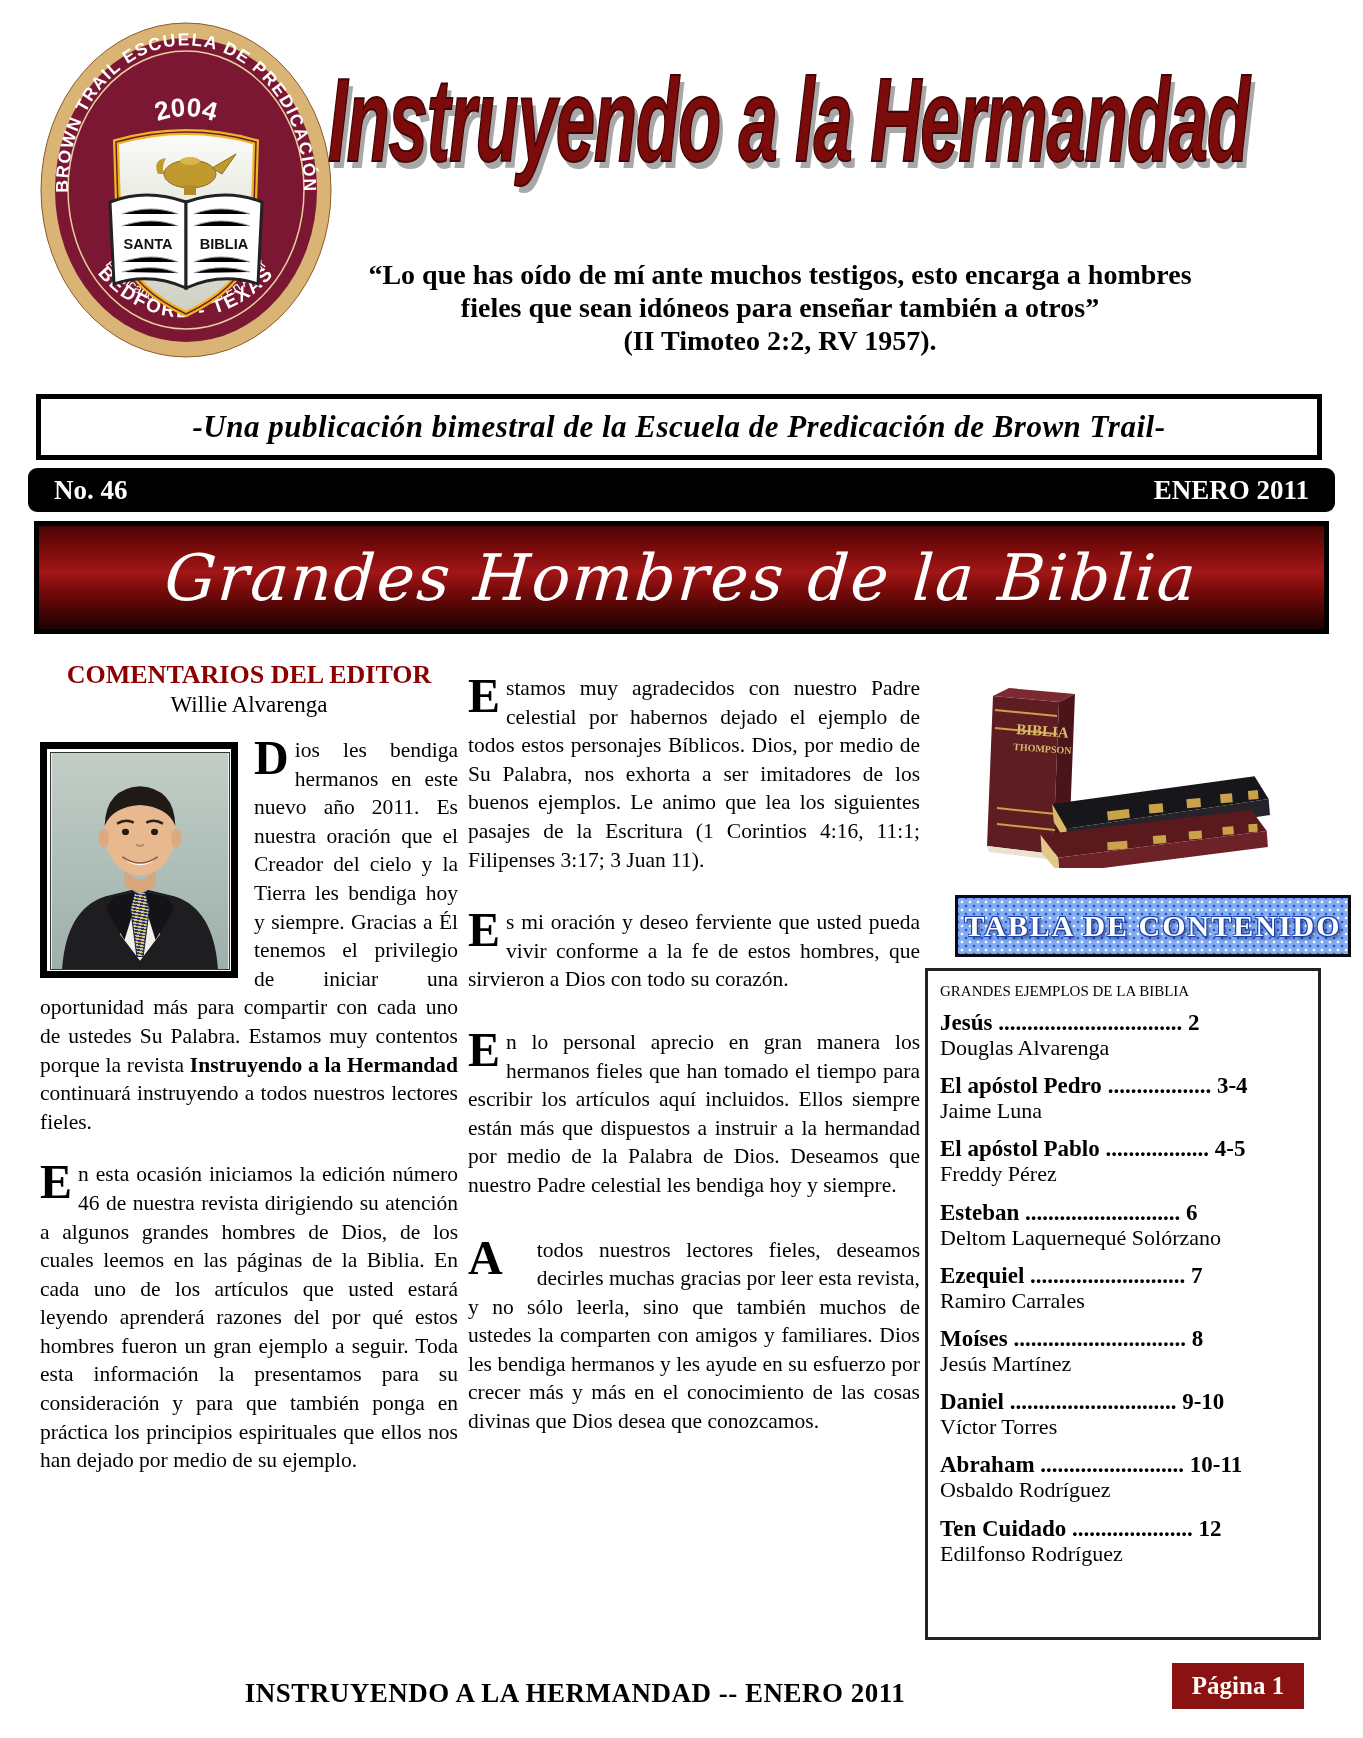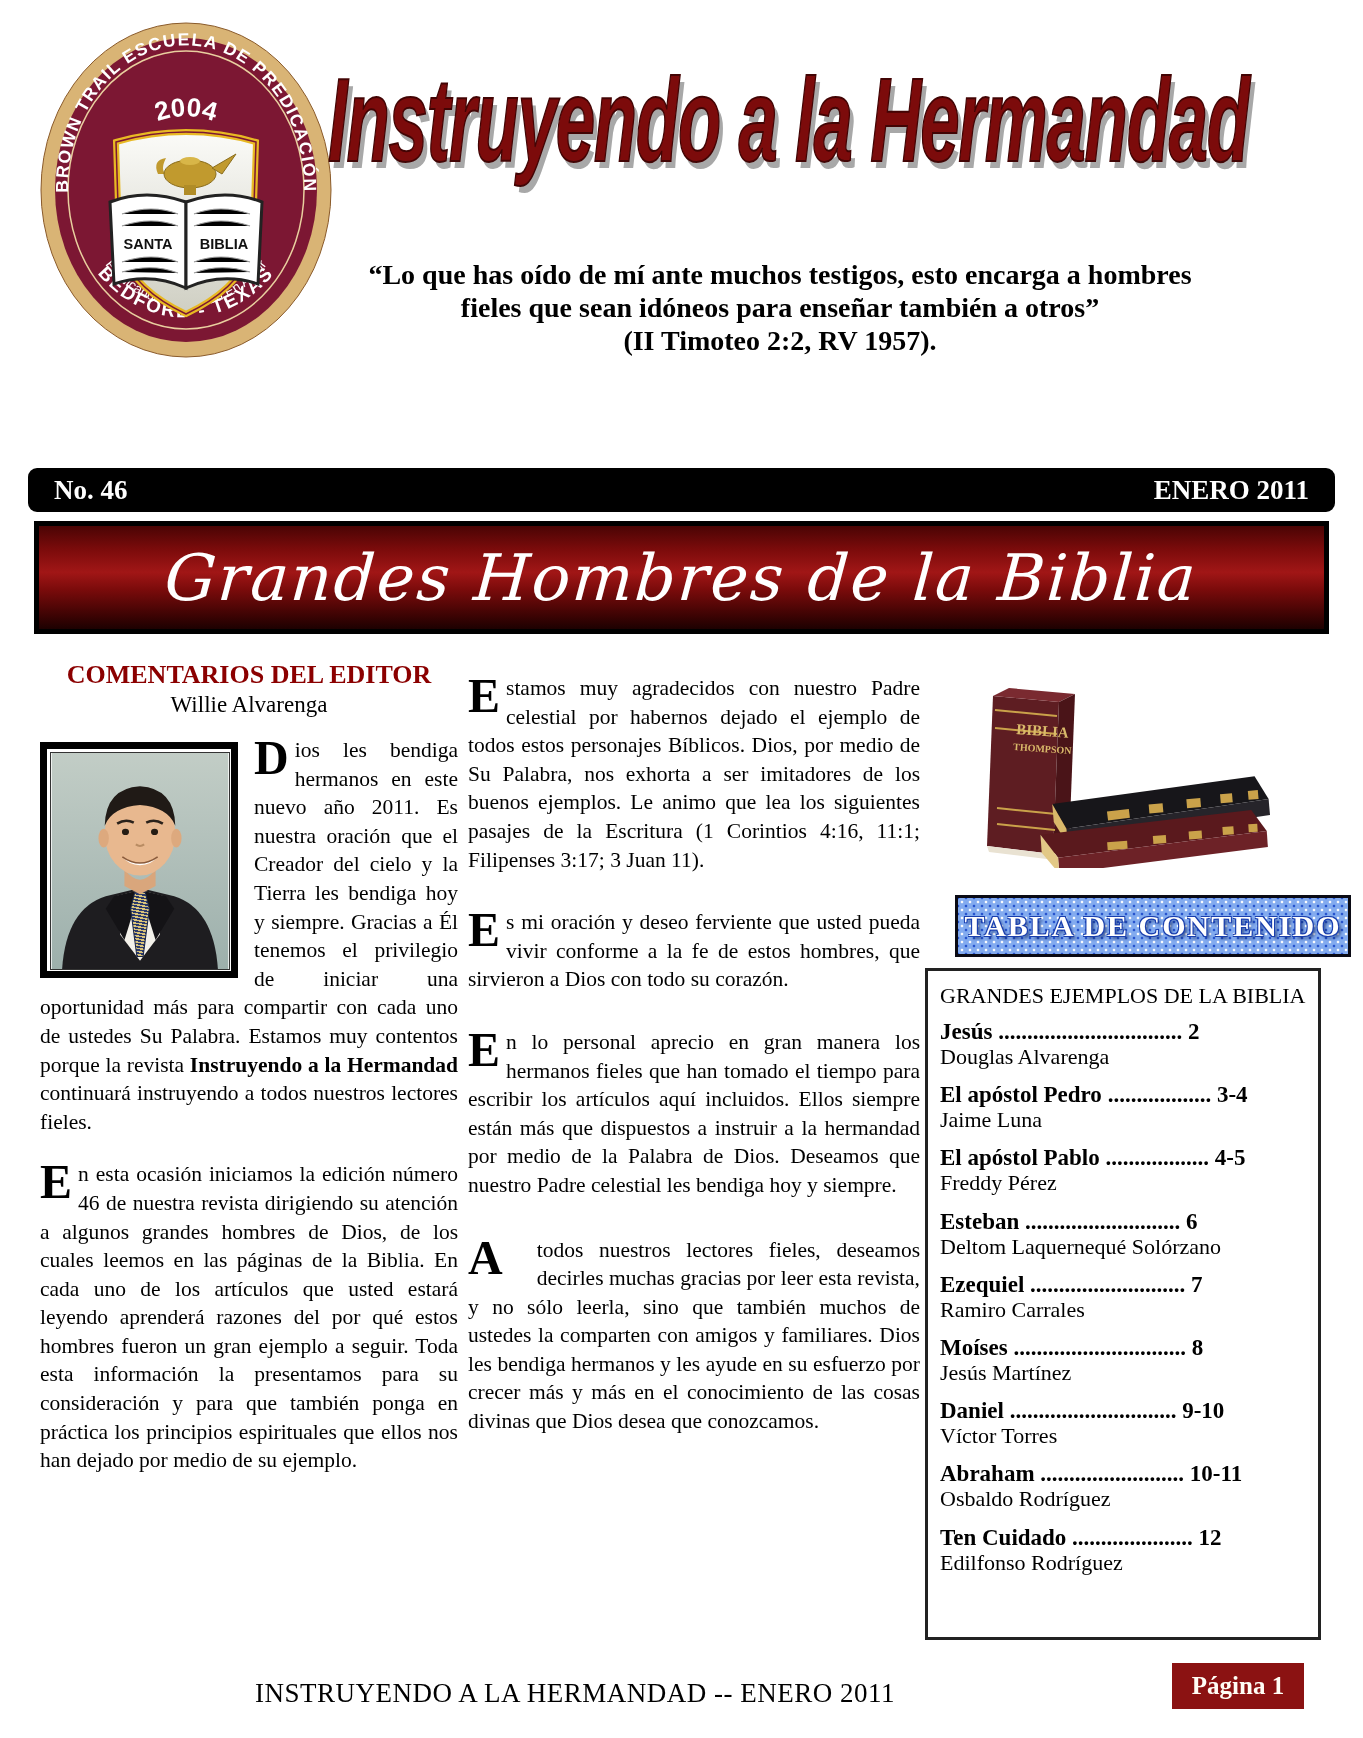--- a/index.html
+++ b/index.html
@@ -81,29 +81,29 @@
   }
   .toc-header-text {
     color:#fff; font-weight:bold; font-size:30px; letter-spacing:2px;
     text-shadow:1px 1px 0 #1a3fae, -1px -1px 0 #1a3fae, 1px -1px 0 #1a3fae,
                 -1px 1px 0 #1a3fae, 3px 3px 3px rgba(10,30,90,.55);
   }
   .toc-box {
     position:absolute; left:0; top:308px; width:100%; box-sizing:border-box;
     border:3px solid #222; background:#fff; padding:10px 12px 18px 12px; min-height:672px;
   }
-  .toc-list-title { font-size:22px; margin:2px 0 10px 0; }
+  .toc-list-title { font-size:15px; margin:2px 0 10px 0; }
   .toc-entry { margin:0 0 13px 0; }
   .toc-entry-line { font-weight:bold; font-size:23px; white-space:nowrap; overflow:hidden; }
   .toc-entry-author { font-size:22px; line-height:1.1; }
 
   
   .footer-text {
     position:absolute; left:0; top:1678px; width:1150px; text-align:center;
-    font-weight:normal; font-size:27px; letter-spacing:.5px;
+    font-weight:bold; font-size:27px; letter-spacing:.5px;
   }
   .page-box {
     position:absolute; left:1172px; top:1663px; width:132px; height:46px;
     background:#8b1212; color:#fffdf5; display:flex; align-items:center; justify-content:center;
     font-weight:bold; font-size:25px;
   }
 </style>
 </head>
 <body>
 
@@ -162,20 +162,23 @@
   </div>
 
   <div class="main-title">Instruyendo a la Hermandad</div>
 
   <div class="quote">
     <div>“Lo que has oído de mí ante muchos testigos, esto encarga a hombres</div>
     <div>fieles que sean idóneos para enseñar también a otros”</div>
     <div>(II Timoteo 2:2, RV 1957).</div>
   </div>
 
+  <div class="pub-box">
+    <span>-Una publicación bimestral de la Escuela de Predicación  de Brown Trail-</span>
+  </div>
 
   <div class="issue-bar">
     <span>No. 46</span>
     <span>ENERO  2011</span>
   </div>
 
   <div class="banner">
     <span class="banner-text">Grandes Hombres de la Biblia</span>
   </div>
 

